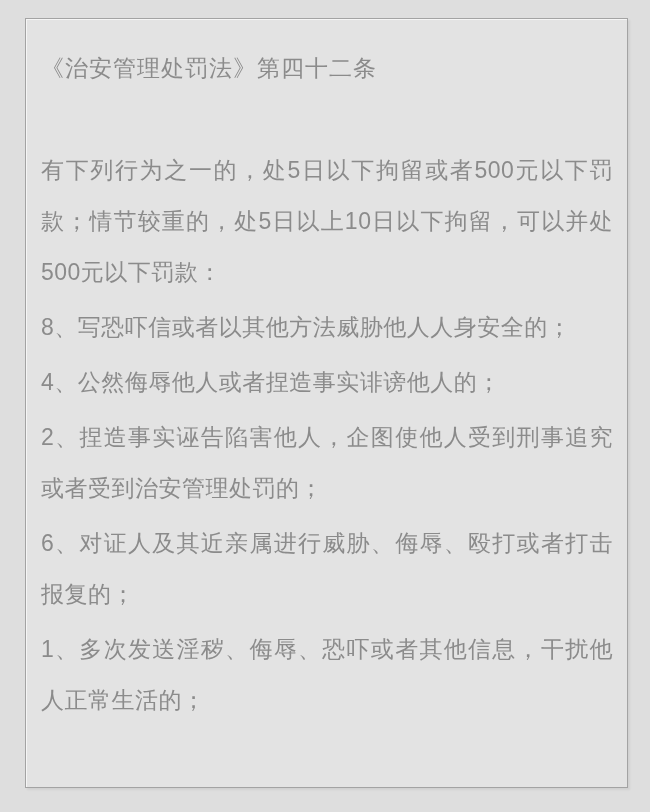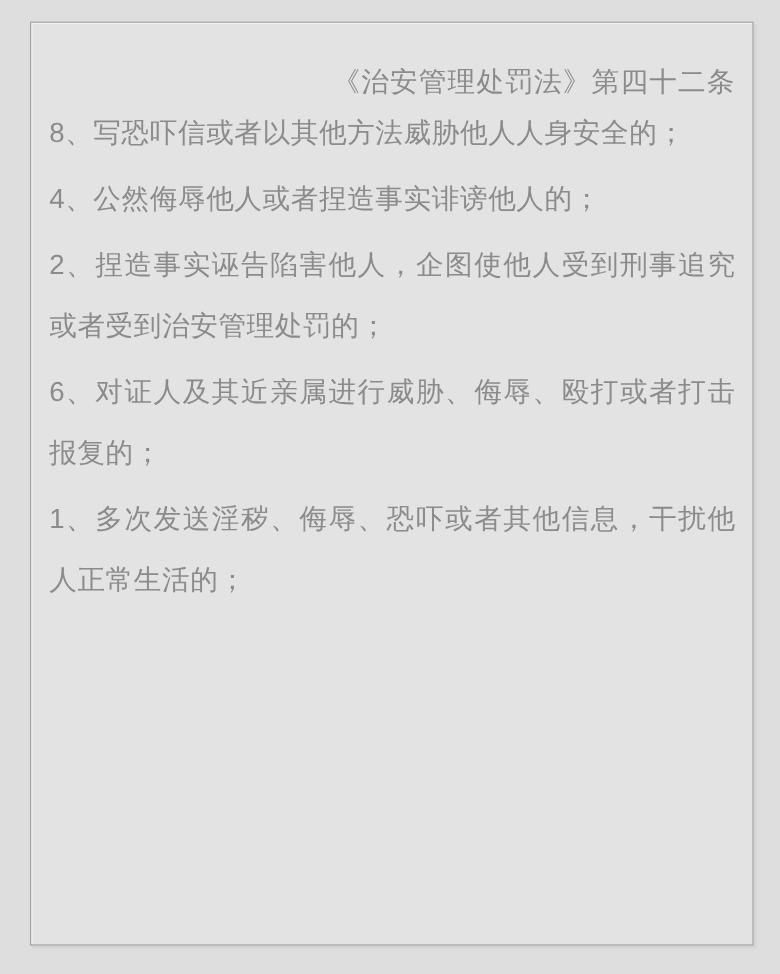--- a/index.html
+++ b/index.html
@@ -26,21 +26,21 @@
     border:1px solid var(--border);
     box-shadow:
       inset 1px 1px 0 rgba(255,255,255,.65),
       2px 2px 2px rgba(0,0,0,.06);
     padding:36px 14px 0 15px;
   }
   .title{
     font-size:23px;
     font-weight:400;
     letter-spacing:1px;
-    text-align:right;
+    text-align:left;
     line-height:26px;
     color:var(--text);
   }
   .body-text{
     font-size:23px;
     line-height:51px;
     text-align:justify;
     letter-spacing:.5px;
   }
   .intro{
@@ -49,20 +49,21 @@
   .item{
     margin-top:4px;
   }
 </style>
 </head>
 <body>
 
 <div class="card">
   <h1 class="title">《治安管理处罚法》第四十二条</h1>
 
+  <p class="body-text intro">有下列行为之一的，处5日以下拘留或者500元以下罚款；情节较重的，处5日以上10日以下拘留，可以并处500元以下罚款：</p>
 
   <p class="body-text item">8、写恐吓信或者以其他方法威胁他人人身安全的；</p>
 
   <p class="body-text item">4、公然侮辱他人或者捏造事实诽谤他人的；</p>
 
   <p class="body-text item">2、捏造事实诬告陷害他人，企图使他人受到刑事追究或者受到治安管理处罚的；</p>
 
   <p class="body-text item">6、对证人及其近亲属进行威胁、侮辱、殴打或者打击报复的；</p>
 
   <p class="body-text item">1、多次发送淫秽、侮辱、恐吓或者其他信息，干扰他人正常生活的；</p>

